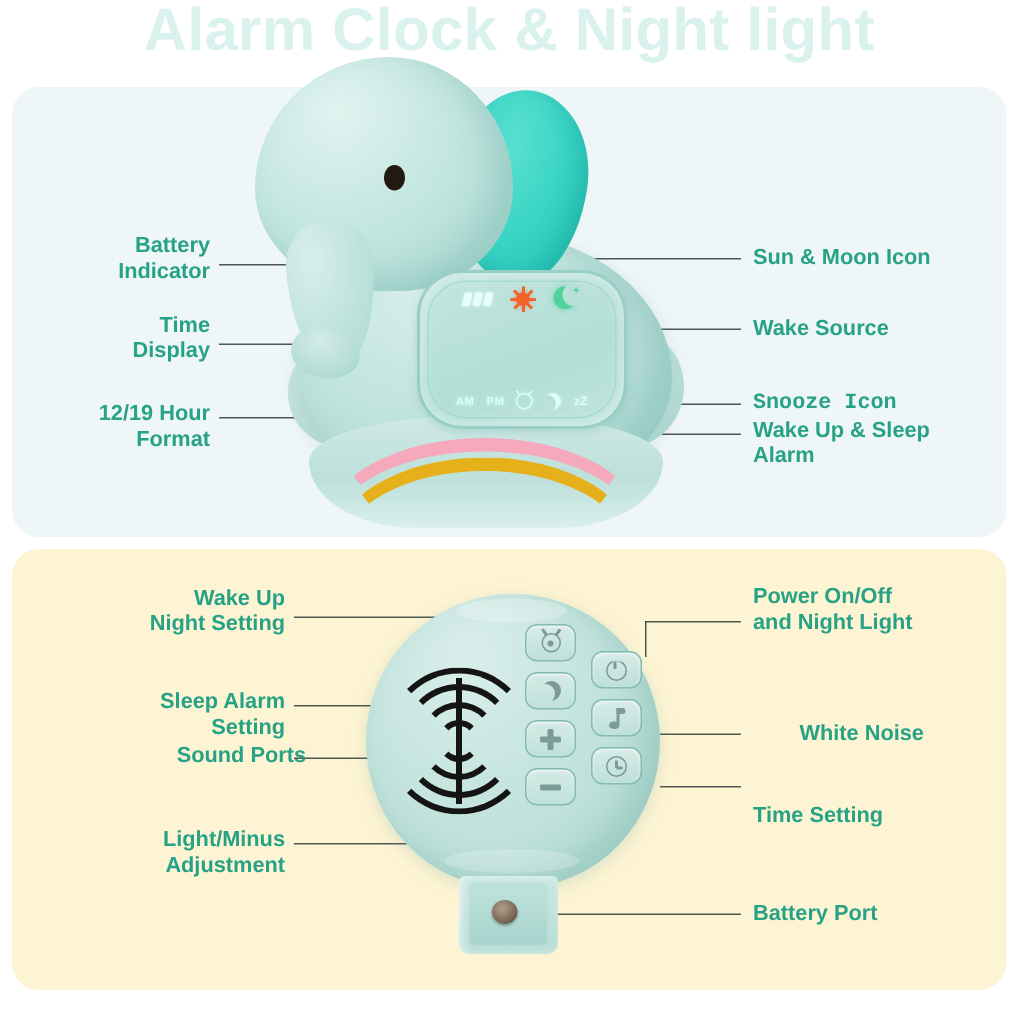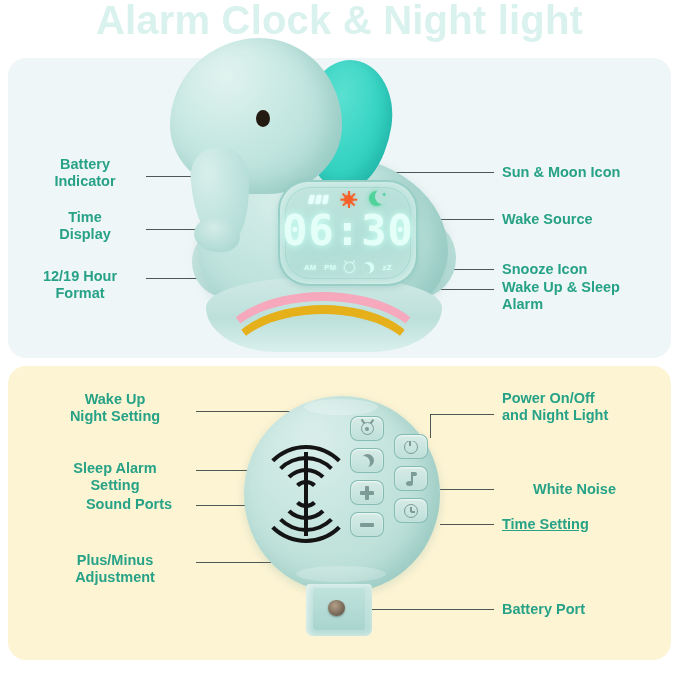--- a/index.html
+++ b/index.html
@@ -29,21 +29,21 @@
     background:#fdf4d3; border-radius:18px;
   }
   
   .lbl {
     position:absolute;
     color:#27a287;
     font-size:14.5px; font-weight:600;
     line-height:17px;
     white-space:pre-line;
   }
-  .lbl.right-al { text-align:center; }
+  .lbl.right-al { text-align:right; }
   .lbl.left-al  { text-align:left; }
   
   .line {
     position:absolute; height:1px; background:#2f3b3a; opacity:.85;
   }
   .vline {
     position:absolute; width:1px; background:#2f3b3a; opacity:.85;
   }
   
   .device-front { position:absolute; left:170px; top:30px; width:300px; height:330px; z-index:3; }
@@ -278,21 +278,20 @@
           <s></s>
           <s></s>
           <s></s>
           <s></s>
         </span>
       <span class="moon-g">
           <u></u>
           <v>✦</v>
         </span>
     </div>
-    <div class="lcd-time">06:30</div>
     <div class="lcd-bot">
       <span>AM</span>
       <span>PM</span>
       <span class="ic-alarm"></span>
       <span class="ic-moon"></span>
       <span class="ic-zz">zZ</span>
     </div>
   </div>
 </div>
 
@@ -310,21 +309,21 @@
 
 <div class="lbl right-al" style="left:30px; top:156px; width:110px;">Battery
 Indicator</div>
 <div class="lbl right-al" style="left:30px; top:209px; width:110px;">Time
 Display</div>
 <div class="lbl right-al" style="left:20px; top:268px; width:120px;">12/19 Hour
 Format</div>
 
 <div class="lbl left-al" style="left:502px; top:164px; width:160px;">Sun &amp; Moon Icon</div>
 <div class="lbl left-al" style="left:502px; top:211px; width:160px;">Wake Source</div>
-<div class="lbl left-al" style="left:502px; top:261px; width:160px;">Snooze Icon</div>
+<div class="lbl left-al" style="left:502px; top:261px; width:160px;font-family:Liberation Mono, monospace;">Snooze Icon</div>
 <div class="lbl left-al" style="left:502px; top:279px; width:164px;">Wake Up &amp; Sleep
 Alarm</div>
 
 <div class="panel-bottom"></div>
 
 <div class="device-back">
   <div class="back-disc">
     <div class="notch-t"></div>
     <div class="notch-b"></div>
   </div>
@@ -386,20 +385,20 @@
 <div class="line" style="left:440px; top:489px; width:54px;"></div>
 <div class="line" style="left:440px; top:524px; width:54px;"></div>
 <div class="line" style="left:330px; top:609px; width:164px;"></div>
 <div class="vline" style="left:330px; top:596px; height:13px;"></div>
 
 <div class="lbl right-al" style="left:40px; top:391px; width:150px;">Wake Up
 Night Setting</div>
 <div class="lbl right-al" style="left:40px; top:460px; width:150px;">Sleep Alarm
 Setting</div>
 <div class="lbl right-al" style="left:54px; top:496px; width:150px;">Sound Ports</div>
-<div class="lbl right-al" style="left:40px; top:552px; width:150px;">Plus/Minus
+<div class="lbl right-al" style="left:40px; top:552px; width:150px;">Light/Minus
 Adjustment</div>
 
 <div class="lbl left-al" style="left:502px; top:390px; width:168px;">Power On/Off
 and Night Light</div>
 <div class="lbl left-al" style="left:502px; top:481px; width:168px;margin-left:31px;">White Noise</div>
-<div class="lbl left-al" style="left:502px; top:516px; width:168px;text-decoration:underline;">Time Setting</div>
+<div class="lbl left-al" style="left:502px; top:536px; width:168px;">Time Setting</div>
 <div class="lbl left-al" style="left:502px; top:601px; width:168px;">Battery Port</div>
 
 </body></html>

